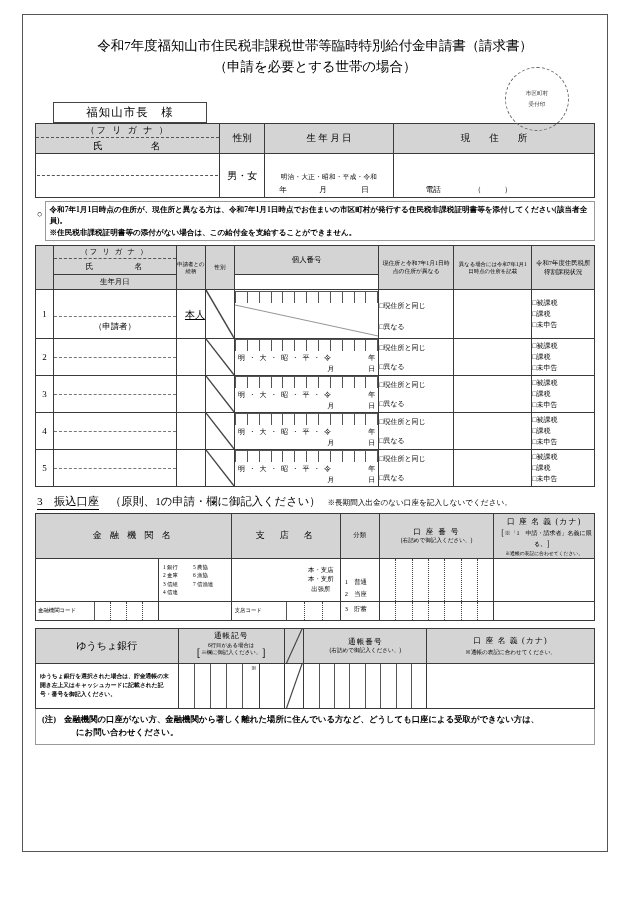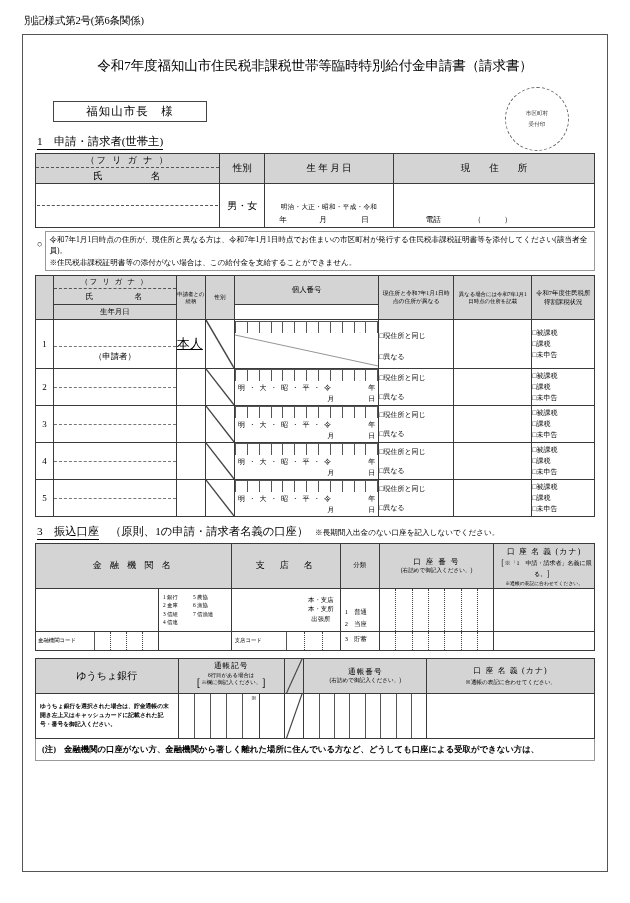--- a/index.html
+++ b/index.html
@@ -88,37 +88,34 @@
   .codelbl{font-size:5.6px;padding:0 2px;}
 
   .footnote{font-size:8.4px;font-weight:bold;line-height:1.6;padding:4px 6px;border:1px solid #999;border-top:none;}
   .footnote .fn-ind{display:block;margin-left:34px;}
 </style>
 </head>
 <body>
 
 <div class="page">
 
-  <div class="formno">別記様式第2号(第6条関係)</div>
 
   <div class="outer">
 
     <div class="title1">令和7年度福知山市住民税非課税世帯等臨時特別給付金申請書（請求書）</div>
+    <div class="title2">（申請を必要とする世帯の場合）</div>
 
     <div class="seal">
       <span>市区町村</span>
       <span>受付印</span>
     </div>
 
     <div class="addressee">福知山市長　様</div>
 
 
-    <div class="sechead">
-      <span class="sechead-u">1　申請・請求者(世帯主)</span>
-    </div>
 
     <table class="t1">
       <colgroup>
           <col style="width:33%">
           <col style="width:8%">
           <col style="width:23%">
           <col style="width:36%">
         </colgroup>
       <tbody>
           <tr>
@@ -146,21 +143,21 @@
           <div style="position:absolute;left:32px;bottom:2px;font-size:7.6px;">電話</div>
           <div style="position:absolute;left:80px;bottom:2px;font-size:7.6px;">（　　　）</div>
         </td>
       </tr>
     </tbody>
       </table>
 
 
     <div class="noteline">
       <span class="circ">○</span>
-      <div class="notebox" style="flex:1;">
+      <div class="notebox" style="flex:1;font-weight:bold;">
         <div>令和7年1月1日時点の住所が、現住所と異なる方は、令和7年1月1日時点でお住まいの市区町村が発行する住民税非課税証明書等を添付してください(該当者全員)。</div>
         <div>※住民税非課税証明書等の添付がない場合は、この給付金を支給することができません。</div>
       </div>
     </div>
 
     <table class="t2" style="margin-top:4px;">
       <colgroup>
         <col style="width:3.2%">
           <col style="width:22%">
           <col style="width:5.2%">
@@ -187,21 +184,21 @@
       <tr>
         <th class="hd" style="font-size:7.4px;padding:2px 0;margin-left:24px;">生年月日</th>
       </tr>
 
       <tr style="height:49px;">
         <td style="text-align:center;font-size:9px;">1</td>
         <td>
           <div style="height:20px;border-bottom:1px dashed #777;"></div>
           <div style="text-align:center;font-size:8.4px;padding-top:4px;">（申請者）</div>
         </td>
-        <td style="text-align:left;font-size:13px;line-height:1.1;text-decoration:underline;">本人</td>
+        <td style="text-align:right;font-size:10px;line-height:1.1;text-decoration:underline;">本人</td>
         <td class="diag">
           <svg viewBox="0 0 10 49" preserveAspectRatio="none">
                 <line x1="0" y1="0" x2="10" y2="49" stroke="#444" stroke-width="0.6"></line>
               </svg>
         </td>
         <td class="diag" style="padding:0;">
           <div class="numgrid">
             <i></i>
                 <i></i>
                 <i></i>
@@ -414,21 +411,21 @@
           <div><span>□</span><span>被課税</span></div>
           <div><span>□</span><span>課税</span></div>
           <div><span>□</span><span>未申告</span></div>
         </td>
       </tr>
     </tbody>
       </table>
 
     <div class="sechead" style="margin-top:7px;">
       <span class="sechead-u">3　振込口座</span>
-      <span style="font-size:11.3px;margin-left:8px;">（原則、1の申請・請求者名義の口座）</span>
+      <span style="font-size:11.3px;margin-left:8px;">（原則、1の申請・欄に御記入ください）</span>
       <span style="font-size:7.6px;margin-left:4px;">※長期間入出金のない口座を記入しないでください。</span>
     </div>
 
     <table class="t3">
       <colgroup>
         <col style="width:22%">
           <col style="width:13%">
           <col style="width:19.5%">
           <col style="width:7%">
         <col style="width:20.5%">
@@ -591,16 +588,17 @@
               </div>
         </td>
         <td></td>
       </tr>
     </tbody>
       </table>
 
     <div class="footnote" style="border:1px solid #999;border-top:none;margin-top:0;">
       <span>(注)</span>
       <span style="margin-left:6px;">金融機関の口座がない方、金融機関から著しく離れた場所に住んでいる方など、どうしても口座による受取ができない方は、</span>
+      <span class="fn-ind">にお問い合わせください。</span>
     </div>
 
   </div>
 </div>
 
 </body></html>

